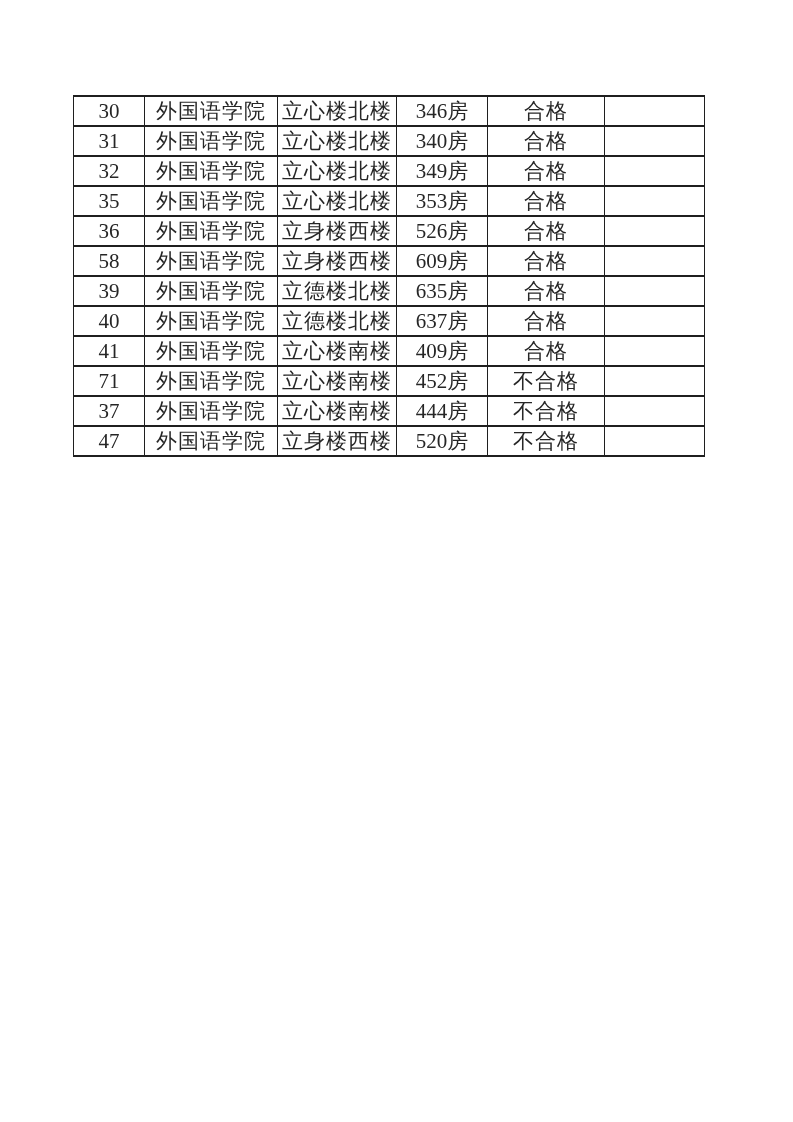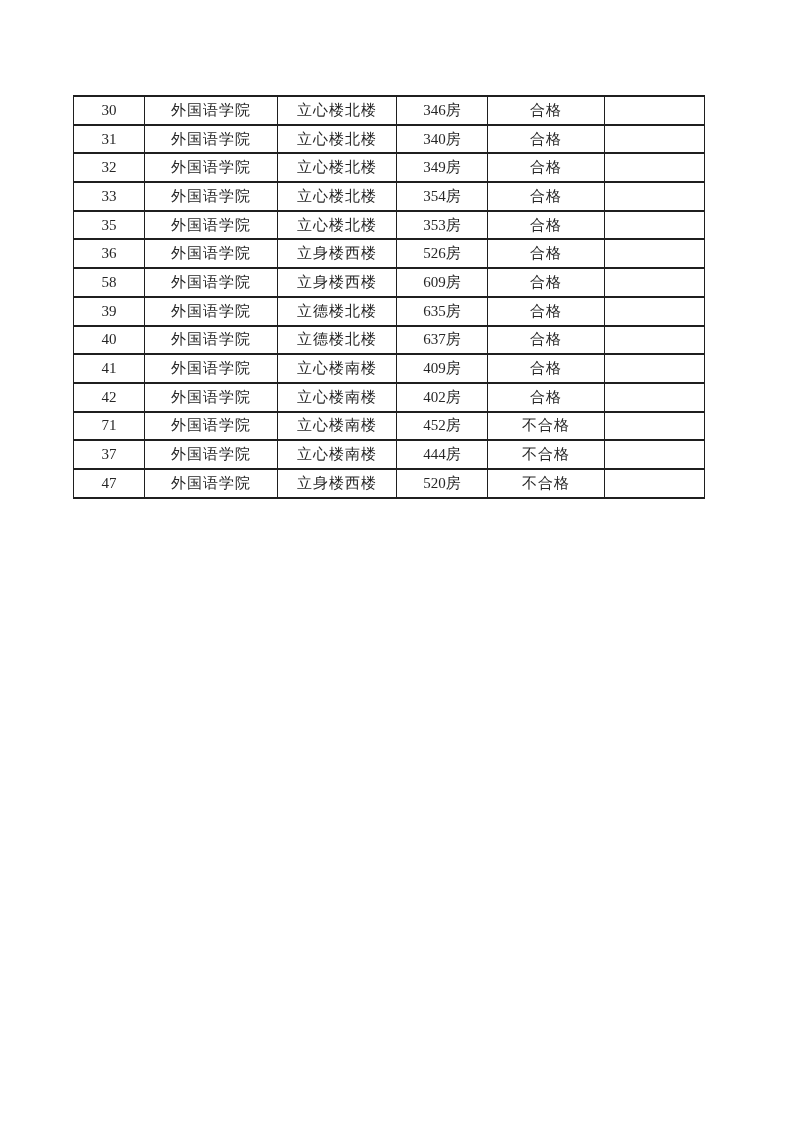--- a/index.html
+++ b/index.html
@@ -27,21 +27,21 @@
     height:1122px;
     background:var(--page-bg);
   }
   table.inspection-table{
     position:absolute;
     left:73px;
     top:95px;
     width:631px;
     border-collapse:collapse;
     table-layout:fixed;
-    font-size:15px;
+    font-size:21px;
   }
   table.inspection-table td{
     border:1px solid var(--border-color);
     border-top-width:2px;
     border-bottom-width:2px;
     height:26.7px;
     text-align:center;
     vertical-align:middle;
     padding:0;
     white-space:nowrap;
@@ -91,28 +91,20 @@
         </tr>
         <tr>
           <td class="col-serial-number">32</td>
           <td class="col-college">外国语学院</td>
           <td class="col-building">立心楼北楼</td>
           <td class="col-room">349房</td>
           <td class="col-result">合格</td>
           <td class="col-remark"></td>
         </tr>
         <tr>
-          <td class="col-serial-number">33</td>
-          <td class="col-college">外国语学院</td>
-          <td class="col-building">立心楼北楼</td>
-          <td class="col-room">354房</td>
-          <td class="col-result">合格</td>
-          <td class="col-remark"></td>
-        </tr>
-        <tr>
           <td class="col-serial-number">35</td>
           <td class="col-college">外国语学院</td>
           <td class="col-building">立心楼北楼</td>
           <td class="col-room">353房</td>
           <td class="col-result">合格</td>
           <td class="col-remark"></td>
         </tr>
         <tr>
           <td class="col-serial-number">36</td>
           <td class="col-college">外国语学院</td>
@@ -147,28 +139,20 @@
         </tr>
         <tr>
           <td class="col-serial-number">41</td>
           <td class="col-college">外国语学院</td>
           <td class="col-building">立心楼南楼</td>
           <td class="col-room">409房</td>
           <td class="col-result">合格</td>
           <td class="col-remark"></td>
         </tr>
         <tr>
-          <td class="col-serial-number">42</td>
-          <td class="col-college">外国语学院</td>
-          <td class="col-building">立心楼南楼</td>
-          <td class="col-room">402房</td>
-          <td class="col-result">合格</td>
-          <td class="col-remark"></td>
-        </tr>
-        <tr>
           <td class="col-serial-number">71</td>
           <td class="col-college">外国语学院</td>
           <td class="col-building">立心楼南楼</td>
           <td class="col-room">452房</td>
           <td class="col-result">不合格</td>
           <td class="col-remark"></td>
         </tr>
         <tr>
           <td class="col-serial-number">37</td>
           <td class="col-college">外国语学院</td>

